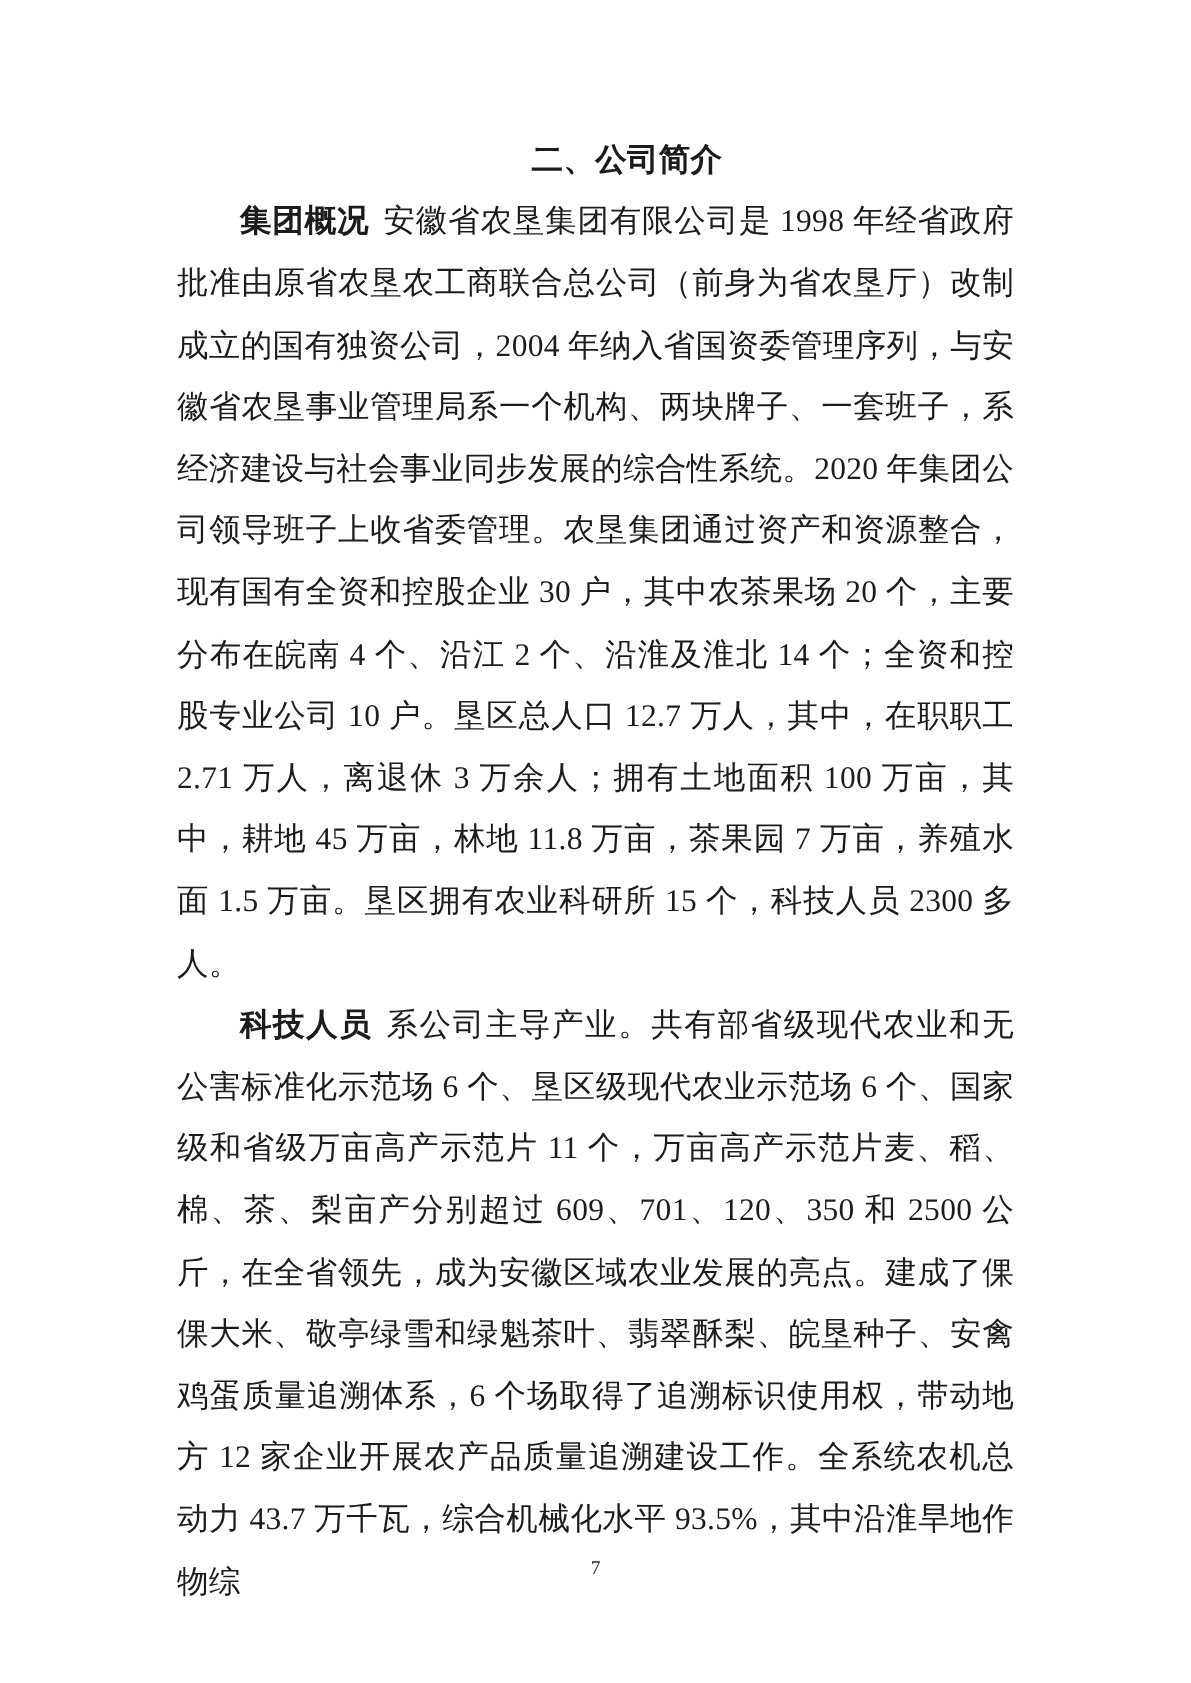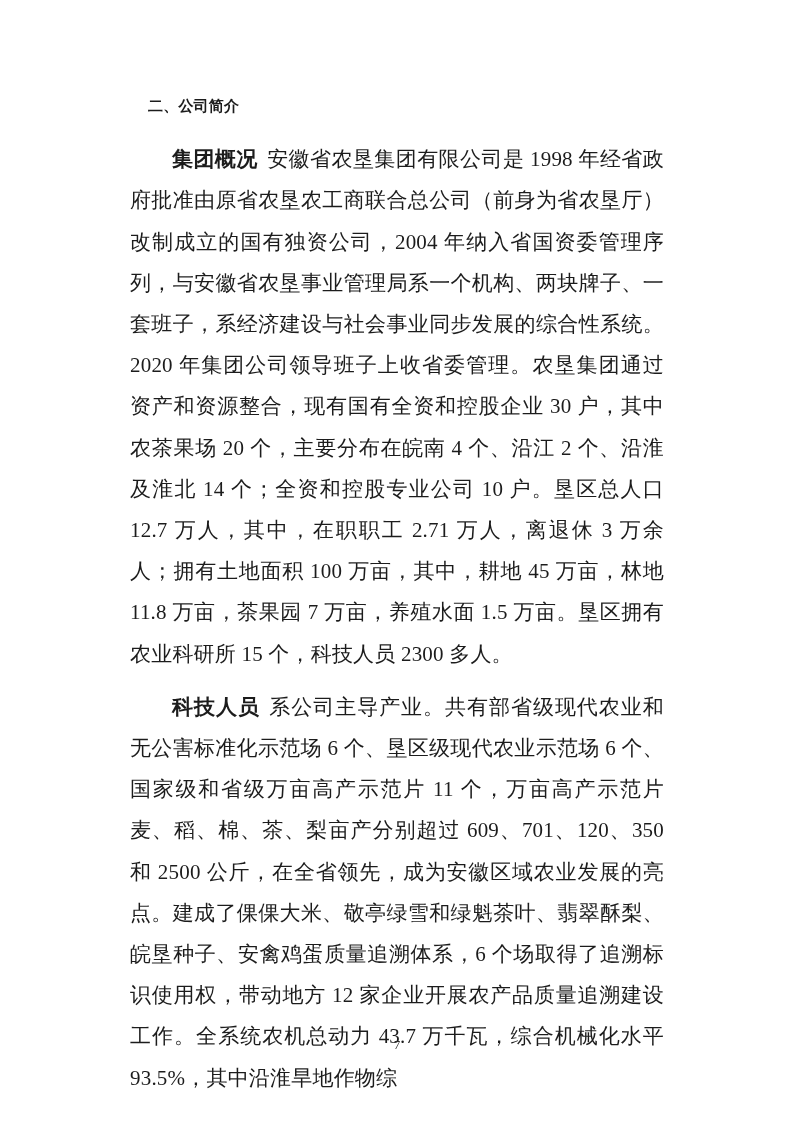--- a/index.html
+++ b/index.html
@@ -22,27 +22,27 @@
     top: 86px;
     width: 558px;
     font-size: 21px;
     line-height: 41.2px;
     text-align: justify;
     text-justify: inter-character;
     letter-spacing: 0.2px;
   }
   .heading {
     margin: 0;
-    font-size: 15px;
+    font-size: 21px;
     font-weight: bold;
     text-indent: 2em;
-    text-align: left;
+    text-align: center;
   }
   .para {
-    margin: 12px;
+    margin: 0;
     text-indent: 2em;
     font-family: Liberation Serif, serif;
   }
   .lead {
     font-weight: bold;
     margin-right: 0.45em;
   }
   .page-number {
     position: absolute;
     top: 1036px;

